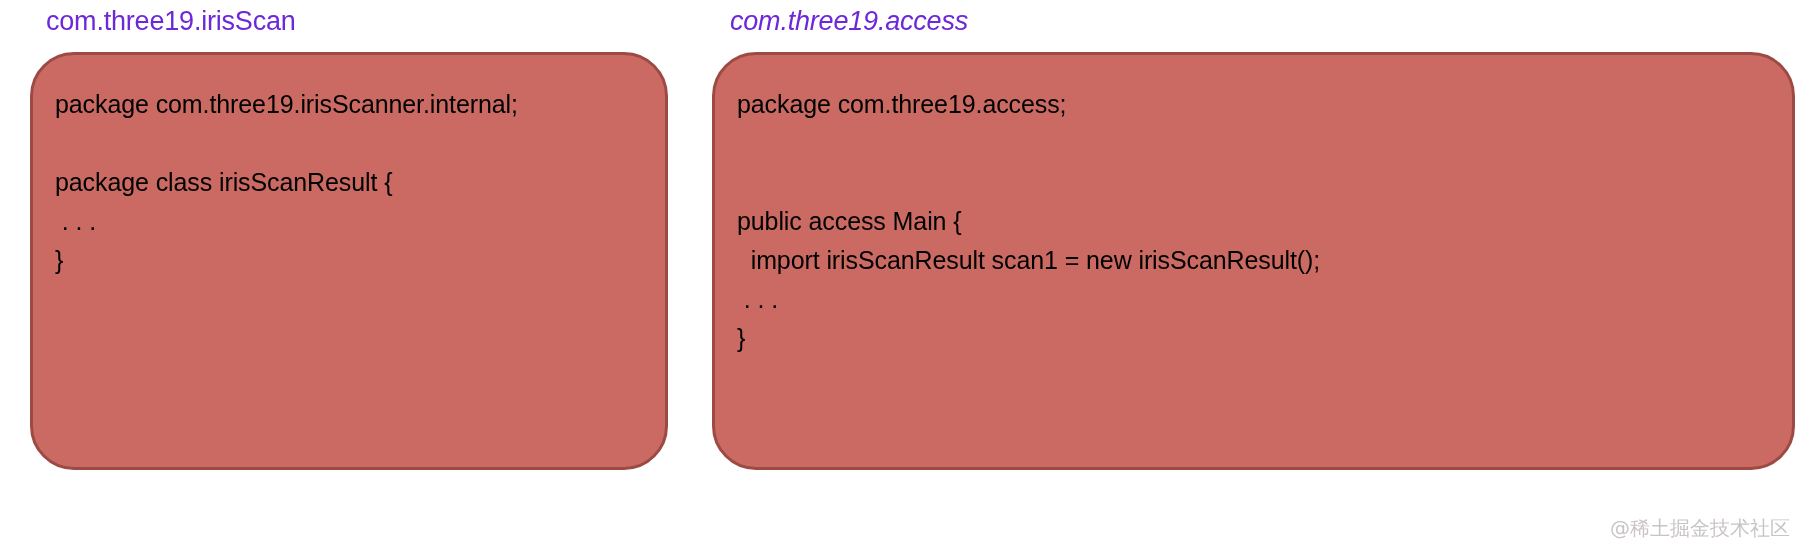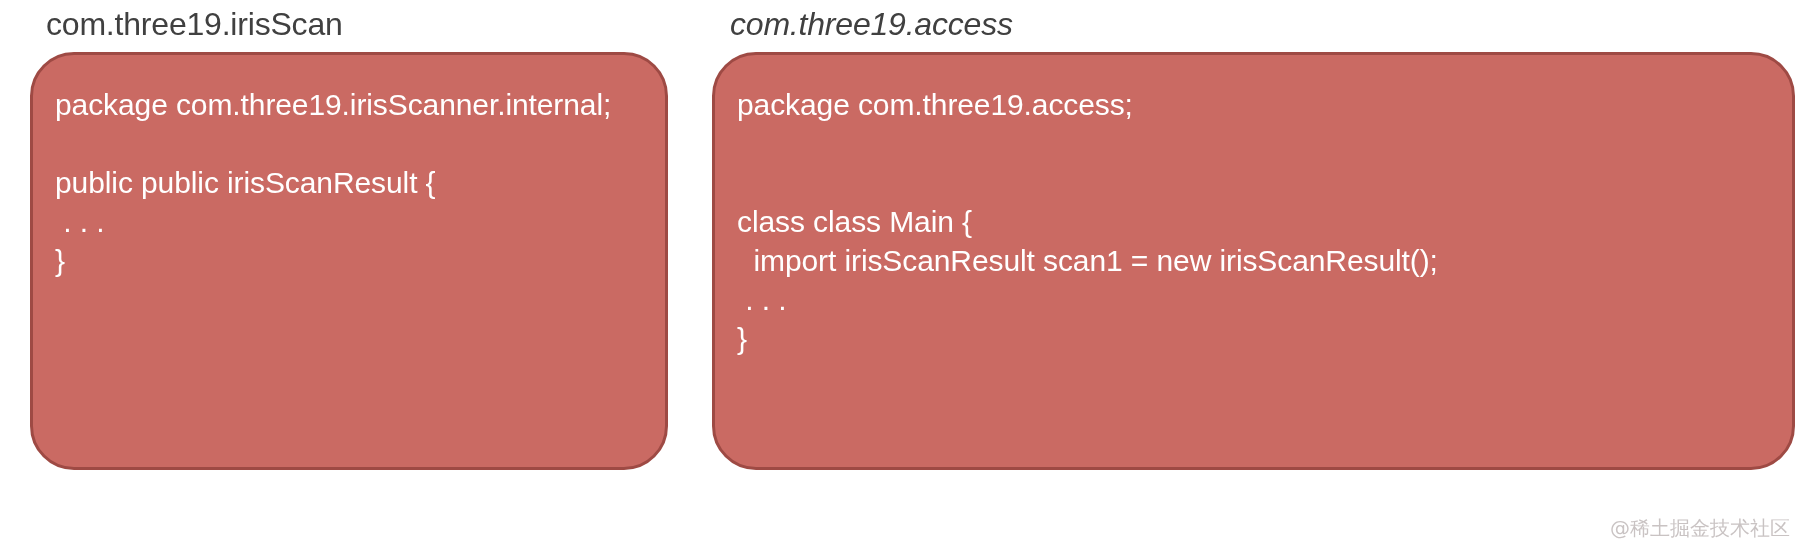--- a/index.html
+++ b/index.html
@@ -10,35 +10,35 @@
   .canvas {
     position: relative;
     width: 1802px;
     height: 548px;
     background: #ffffff;
     overflow: hidden;
     font-family: "Liberation Sans", sans-serif;
   }
   .pkg-label {
     position: absolute;
-    font-size: 32px;
-    color: #404040;
+    font-size: 27px;
+    color: #6d28d9;
     letter-spacing: -0.2px;
     white-space: nowrap;
   }
   .pkg-box {
     position: absolute;
     background: #ca6a63;
     border: 3px solid #9e4a44;
     border-radius: 44px;
     box-sizing: border-box;
   }
   .code-line {
-    color: #ffffff;
-    font-size: 30px;
+    color: #000000;
+    font-size: 25px;
     white-space: pre;
     letter-spacing: -0.1px;
     height: 39px;
     line-height: 39px;
   }
   .code-line.blank {
     height: 39px;
   }
   .code-inner-left {
     position: absolute;
@@ -65,34 +65,34 @@
 <body>
 
 <div class="canvas">
 
   <div class="pkg-label" style="left:46px; top:6px;">com.three19.irisScan</div>
 
   <div class="pkg-box" style="left:30px; top:52px; width:638px; height:418px;">
     <div class="code-inner-left">
       <div class="code-line">package com.three19.irisScanner.internal;</div>
       <div class="code-line blank"></div>
-      <div class="code-line">public public irisScanResult {</div>
+      <div class="code-line">package class irisScanResult {</div>
       <div class="code-line"> . . .</div>
       <div class="code-line">}</div>
     </div>
   </div>
 
   <div class="pkg-label" style="left:730px; top:6px;font-style:italic;">com.three19.access</div>
 
   <div class="pkg-box" style="left:712px; top:52px; width:1083px; height:418px;">
     <div class="code-inner-right">
       <div class="code-line">package com.three19.access;</div>
       <div class="code-line blank"></div>
       <div class="code-line blank"></div>
-      <div class="code-line">class class Main {</div>
+      <div class="code-line">public access Main {</div>
       <div class="code-line">  import irisScanResult scan1 = new irisScanResult();</div>
       <div class="code-line"> . . .</div>
       <div class="code-line">}</div>
     </div>
   </div>
 
   <div class="watermark">@稀土掘金技术社区</div>
 
 </div>
 

